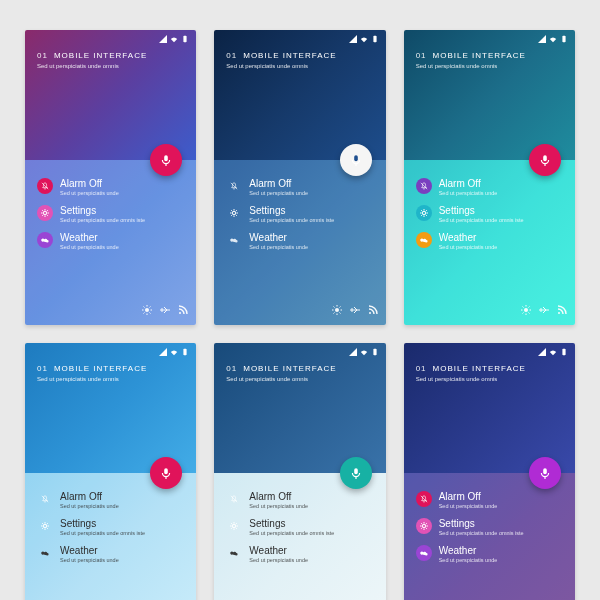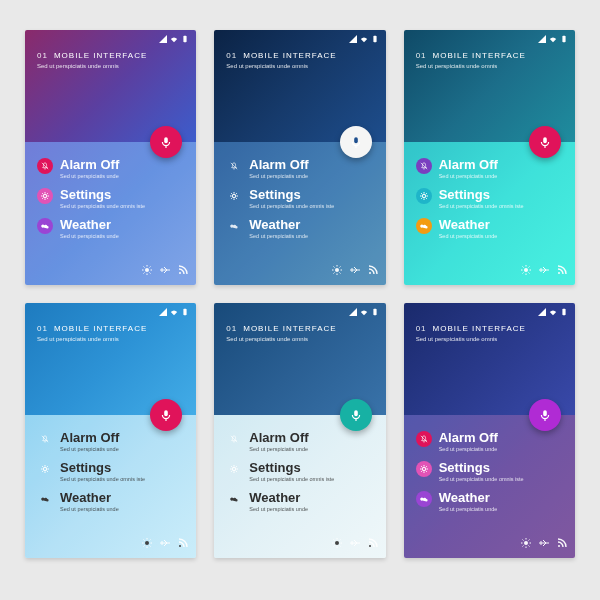--- a/index.html
+++ b/index.html
@@ -1,17 +1,17 @@
 <!DOCTYPE html>
 <html><head>
 <meta charset="utf-8">
 <style>
   html,body{margin:0;padding:0;width:600px;height:600px;background:#e9e9e9;font-family:Helvetica,Arial,sans-serif;}
   .stage{padding:30px 25px;display:grid;grid-template-columns:repeat(3,1fr);gap:18px 18px;}
-  .phone{position:relative;height:255px;border-radius:2px;overflow:hidden;box-shadow:0 2px 4px rgba(0,0,0,.15);color:#fff;}
+  .phone{position:relative;height:295px;border-radius:2px;overflow:hidden;box-shadow:0 2px 4px rgba(0,0,0,.15);color:#fff;}
   .bg-top,.bg-bot{position:absolute;left:0;right:0;}
   .bg-top{top:0;height:48%;}
   .bg-bot{bottom:0;height:56%;}
   
   .p1 .bg-top{background:linear-gradient(135deg,#8a2a6b,#5b3fa0,#3a5fcf);}
   .p1 .bg-bot{background:linear-gradient(135deg,#6a77d6,#5e8de0,#7aa0e6);}
   .p2 .bg-top{background:linear-gradient(135deg,#0b2345,#163a6b,#1e4f8f);}
   .p2 .bg-bot{background:linear-gradient(135deg,#2a5f9e,#3a78b0,#4f8fb8);}
   .p3 .bg-top{background:linear-gradient(135deg,#0f4a67,#1c6e8a,#1f8fa0);}
   .p3 .bg-bot{background:linear-gradient(135deg,#28c1c7,#34e0d8,#3ff0e0);}
@@ -39,21 +39,21 @@
   .p6 .fab{background:#b02bd4;}
   .list{position:absolute;left:12px;right:12px;top:50%;}
   .row{display:flex;align-items:flex-start;gap:7px;margin-bottom:9px;}
   .ico{width:16px;height:16px;border-radius:50%;flex:none;display:flex;align-items:center;justify-content:center;}
   .ico svg{width:8px;height:8px;fill:#fff;}
   .p1 .i1,.p6 .i1{background:#e0135a;} .p1 .i2,.p6 .i2{background:#e253b6;} .p1 .i3,.p6 .i3{background:#9a45d4;}
   .p3 .i1{background:#7a3fbf;} .p3 .i2{background:#1fb5c9;} .p3 .i3{background:#f39c12;}
   .p2 .ico,.p4 .ico,.p5 .ico{background:transparent;}
   .p2 .ico svg{fill:#dfe9f3;} .p4 .ico svg,.p5 .ico svg{fill:#3a3a3a;}
   .txt{display:flex;flex-direction:column;}
-  .item{font-size:13px;font-weight:700;line-height:1.1;}
+  .item{font-size:10px;font-weight:400;line-height:1.1;}
   .sub{font-size:5.5px;opacity:.8;margin-top:1px;}
   .footer{position:absolute;bottom:6px;right:8px;display:flex;gap:8px;}
   .footer svg{width:10px;height:10px;fill:#fff;opacity:.95;}
   .p4 .footer svg,.p5 .footer svg{fill:#3a3a3a;}
   .panel{position:absolute;left:0;right:0;top:44%;height:56%;background:rgba(255,255,255,.05);}
 </style>
 </head>
 <body>
 
 <svg width="0" height="0" style="position:absolute">

